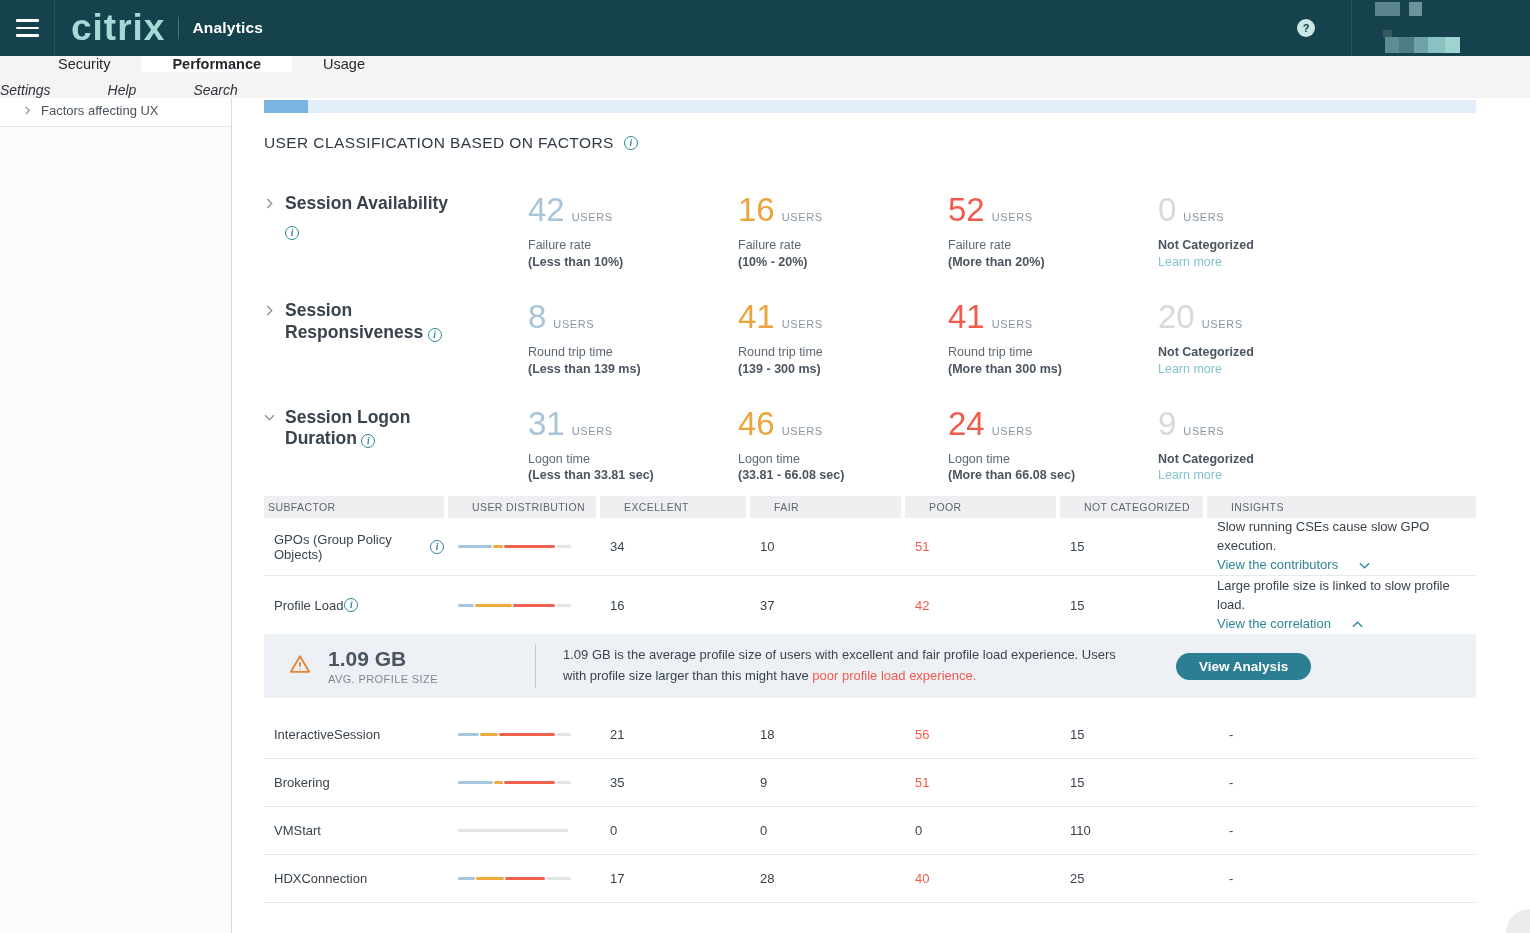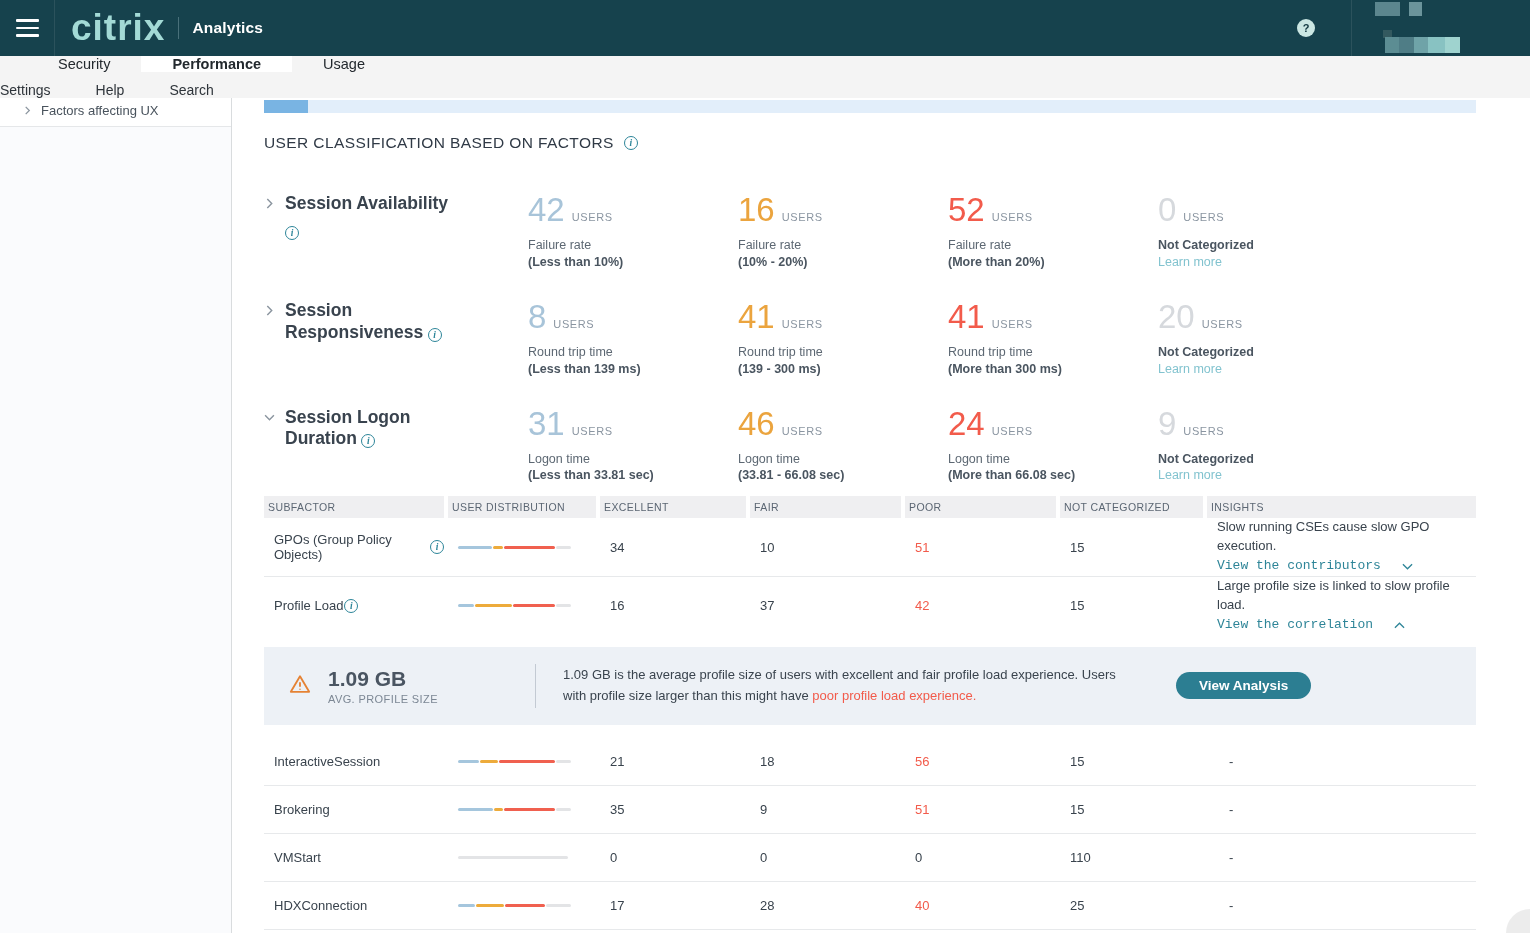--- a/index.html
+++ b/index.html
@@ -19,21 +19,21 @@
     font-size:11px; font-weight:700; display:flex; align-items:center; justify-content:center; margin-right:36px; cursor:pointer; }
   .hdr-right { width:178px; height:56px; position:relative; }
   .blurblock { position:absolute; }
 
   
   .tab-bar { height:42px; background:#f4f4f4; display:flex; align-items:stretch;flex-direction:column; }
   .tabs { display:flex; margin-left:27px; }
   .tab { padding:0 31px; display:flex; align-items:center; font-size:14.5px; color:#23292e; cursor:pointer; }
   .tab.active { background:#fff; font-weight:700; }
   .tab-spacer { flex:1; }
-  .top-links { display:flex; align-items:center; gap:45px; margin-right:63px; }
+  .top-links { display:flex; align-items:center; gap:57px; margin-right:63px;font-style:italic; }
   .top-link { font-size:14px; color:#2e343a; cursor:pointer; }
 
   
   .body-row { display:flex; height:835px; }
   .sidebar { width:232px; border-right:1px solid #d9dcde; background:#fafbfd; flex-shrink:0; }
   .side-item { display:flex; align-items:center; gap:9px; padding:5px 0 8px 23px; background:#fff;
     border-bottom:1px solid #e5e7e9; cursor:pointer; }
   .side-item-label { font-size:13px; color:#49535d; }
   .content { flex:1; background:#fff; padding:0 54px 0 32px; position:relative; }
 
@@ -66,41 +66,41 @@
   .stat .range { font-size:12.5px; font-weight:700; color:#4a5560; line-height:1.35; }
   .stat .learn { font-size:12.5px; color:#82c3cf; cursor:pointer; line-height:1.35; }
   .tone-blue { color:#a8c4d9; }
   .tone-orange { color:#eba43e; }
   .tone-red { color:#f25b4b; }
   .tone-gray { color:#d6d9dd; }
 
   
   .subtable { margin-top:12px; }
   .tgrid { display:grid; grid-template-columns:180px 148px 146px 151px 151px 143px 1fr; column-gap:4px; }
-  .thead .th { background:#efeff1; height:22px; display:flex; align-items:center; padding-left:4px;
+  .thead .th { background:#efeff1; height:22px; display:flex; align-items:center; padding-left:24px;
     font-size:10.5px; letter-spacing:.4px; color:#5b6673; font-weight:400; }
   .thead .th:first-child { padding-left:4px; }
   .trow { border-bottom:1px solid #e7e9eb; align-items:center; min-height:48px; }
   .trow.tall { min-height:58px; }
   .trow.no-border { border-bottom:none; }
   .tcell { font-size:13px; color:#39434d; padding-left:10px; }
   .cell-name { display:flex; align-items:center; gap:1px; }
   .cell-poor { color:#f25b4b; }
   .dist-bar { display:flex; gap:1px; width:113px; height:3px; align-items:stretch; }
   .dist-bar .seg { border-radius:2px; }
   .seg-excellent { background:#a5c6dd; } .seg-fair { background:#edab3b; }
   .seg-poor { background:#f0604f; } .seg-nc { background:#e3e4e6; }
   .insight-text { line-height:1.45; padding-right:10px; }
-  .insight-link { color:#2e8598; cursor:pointer; display:inline-flex; align-items:center; gap:21px;font-family:Liberation Mono, monospace; }
+  .insight-link { color:#2e8598; cursor:pointer; display:inline-flex; align-items:center; gap:21px; }
   .insight-link .chev svg { stroke:#2e8598; }
   .chev-up svg { transform:rotate(180deg); }
   .dash { color:#39434d; }
 
   
-  .banner { margin-top:12px; background:#edf1f6; height:78px; display:flex; align-items:center; }
+  .banner { margin-top:0; background:#edf1f6; height:64px; display:flex; align-items:center; }
   .banner-left { display:flex; align-items:center; gap:17px; padding-left:25px; width:271px; flex-shrink:0; }
   .banner-value { font-size:21px; font-weight:700; color:#4a5562; line-height:1.1; }
   .banner-label { font-size:11px; letter-spacing:.4px; color:#7c8794; margin-top:3px; }
   .banner-vdiv { width:1px; height:44px; background:#c3cad3; flex-shrink:0; }
   .banner-text { font-size:13px; color:#3a444e; line-height:1.6; padding:0 40px 0 27px; max-width:640px; }
   .banner-text .hl { color:#f25b4b; }
   .banner-btn-wrap { flex:1; display:flex; justify-content:flex-start; }
   .banner-btn { background:#2c7e92; color:#fff; border:none; border-radius:15px; height:27px; padding:0 23px;
     font-size:13.5px; font-weight:700; cursor:pointer; font-family:inherit; }
   .rows-after { margin-top:13px; }

